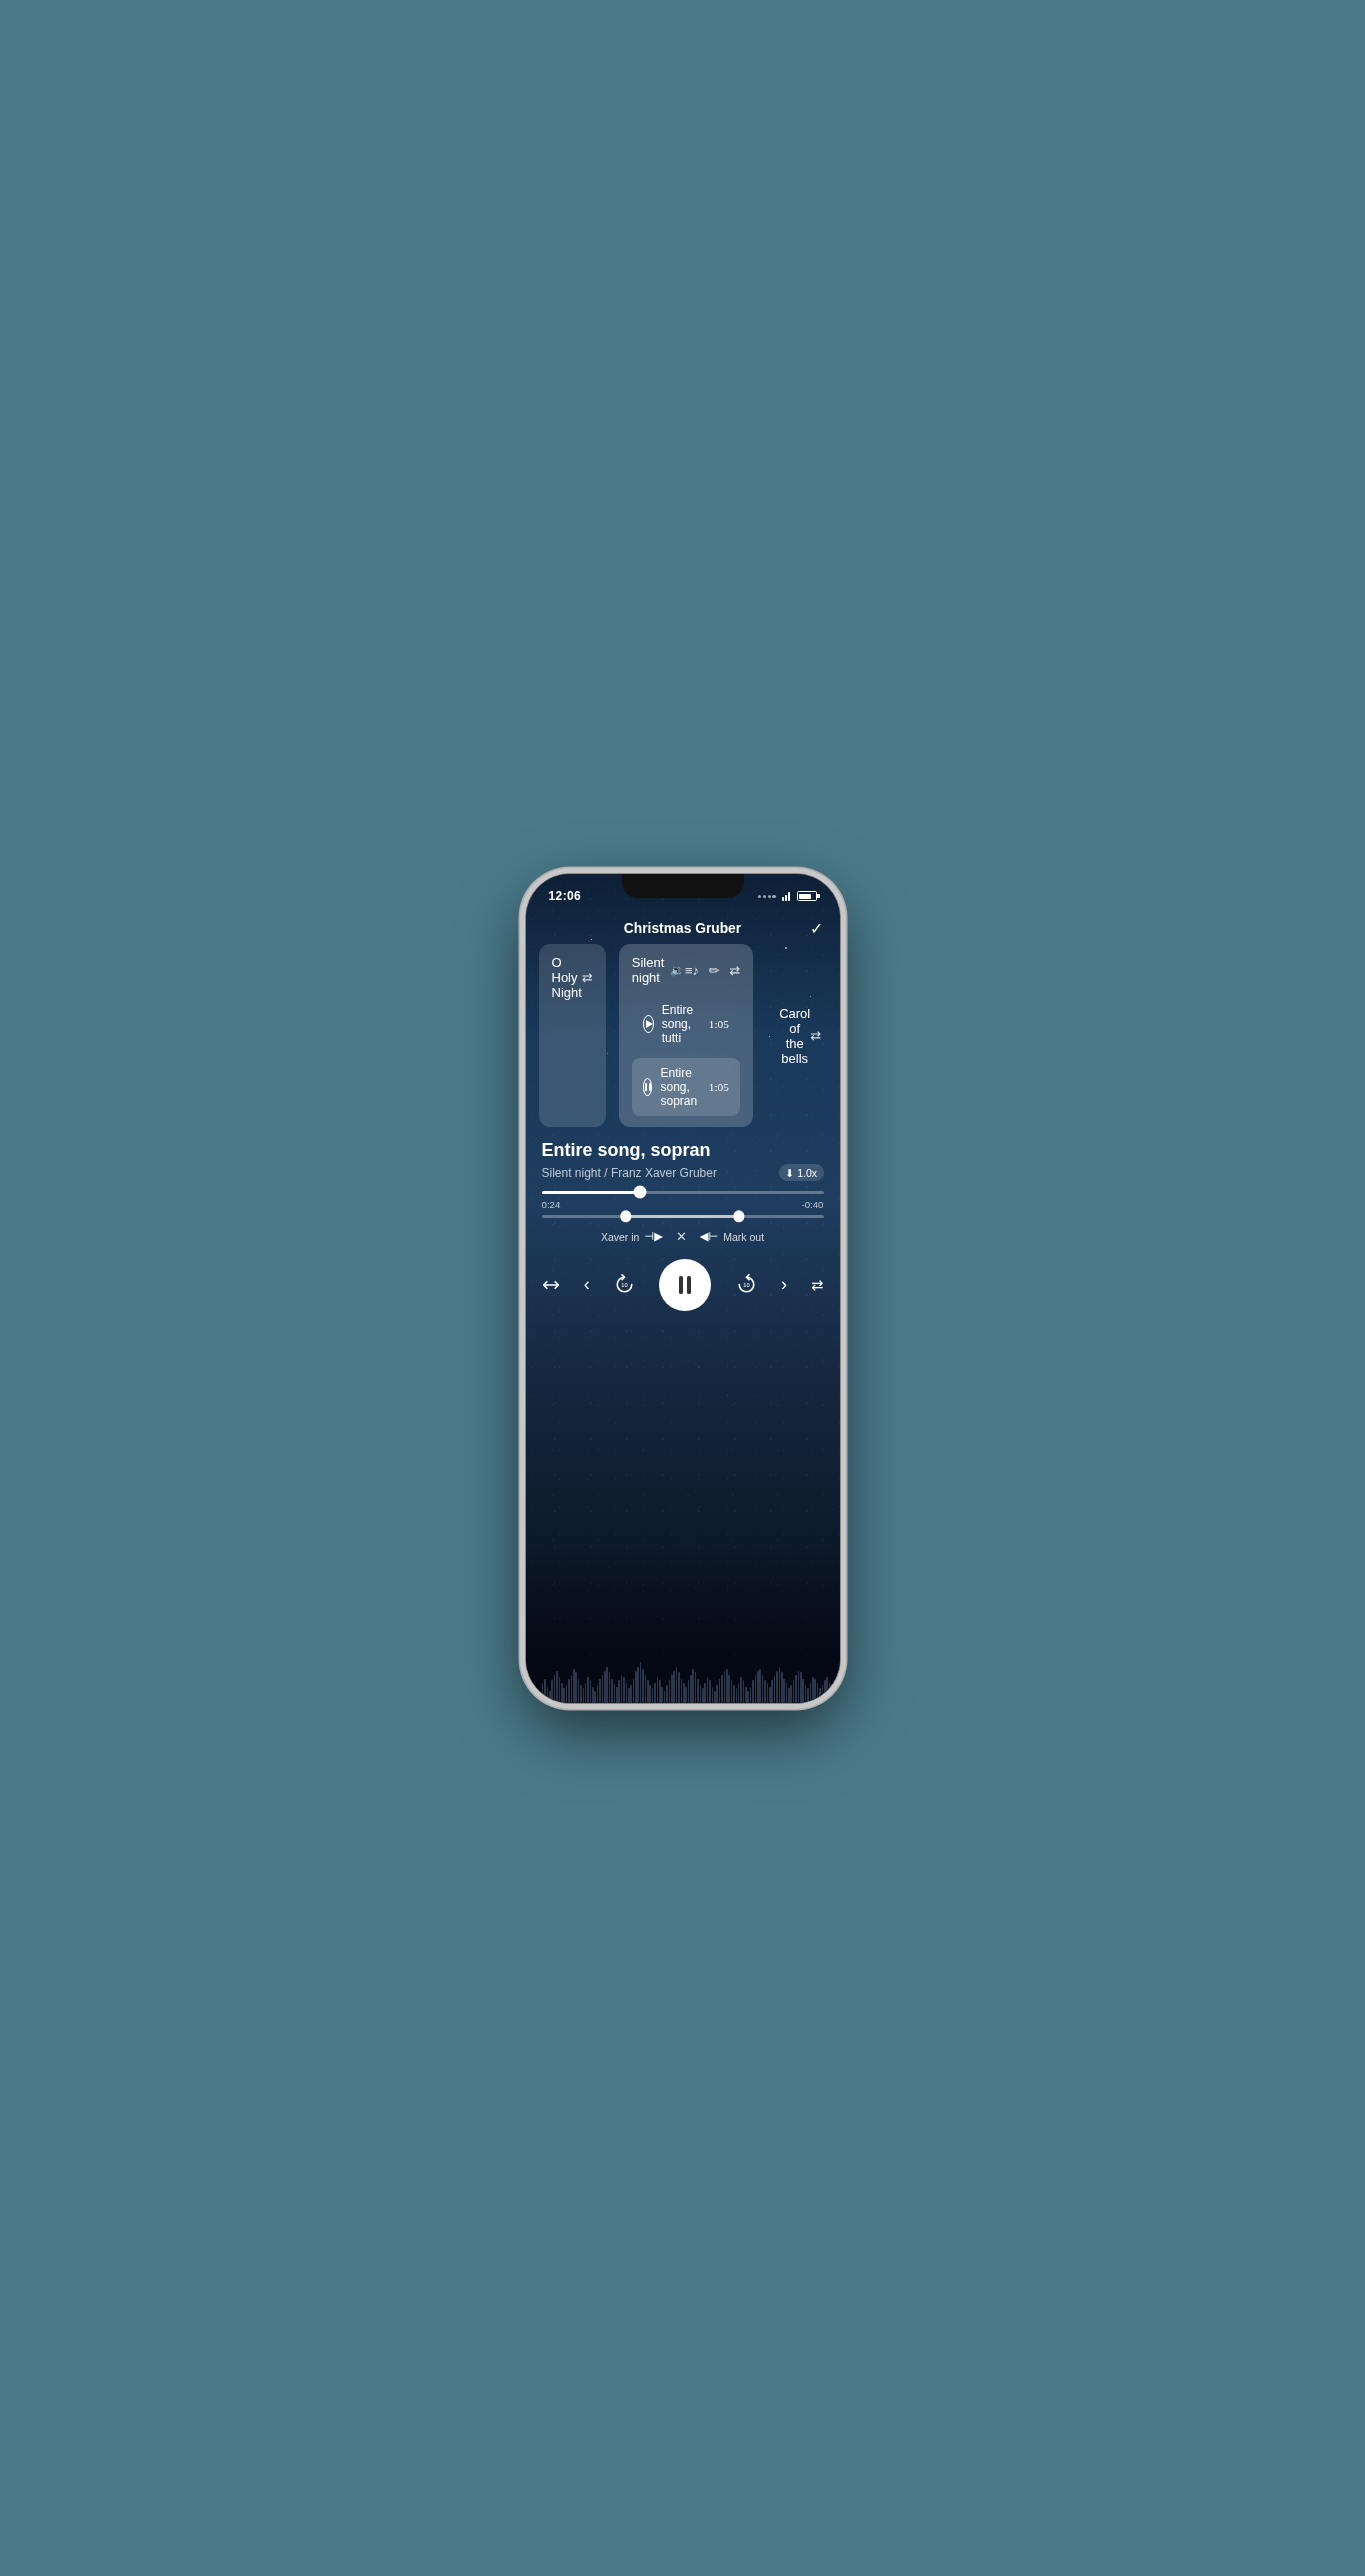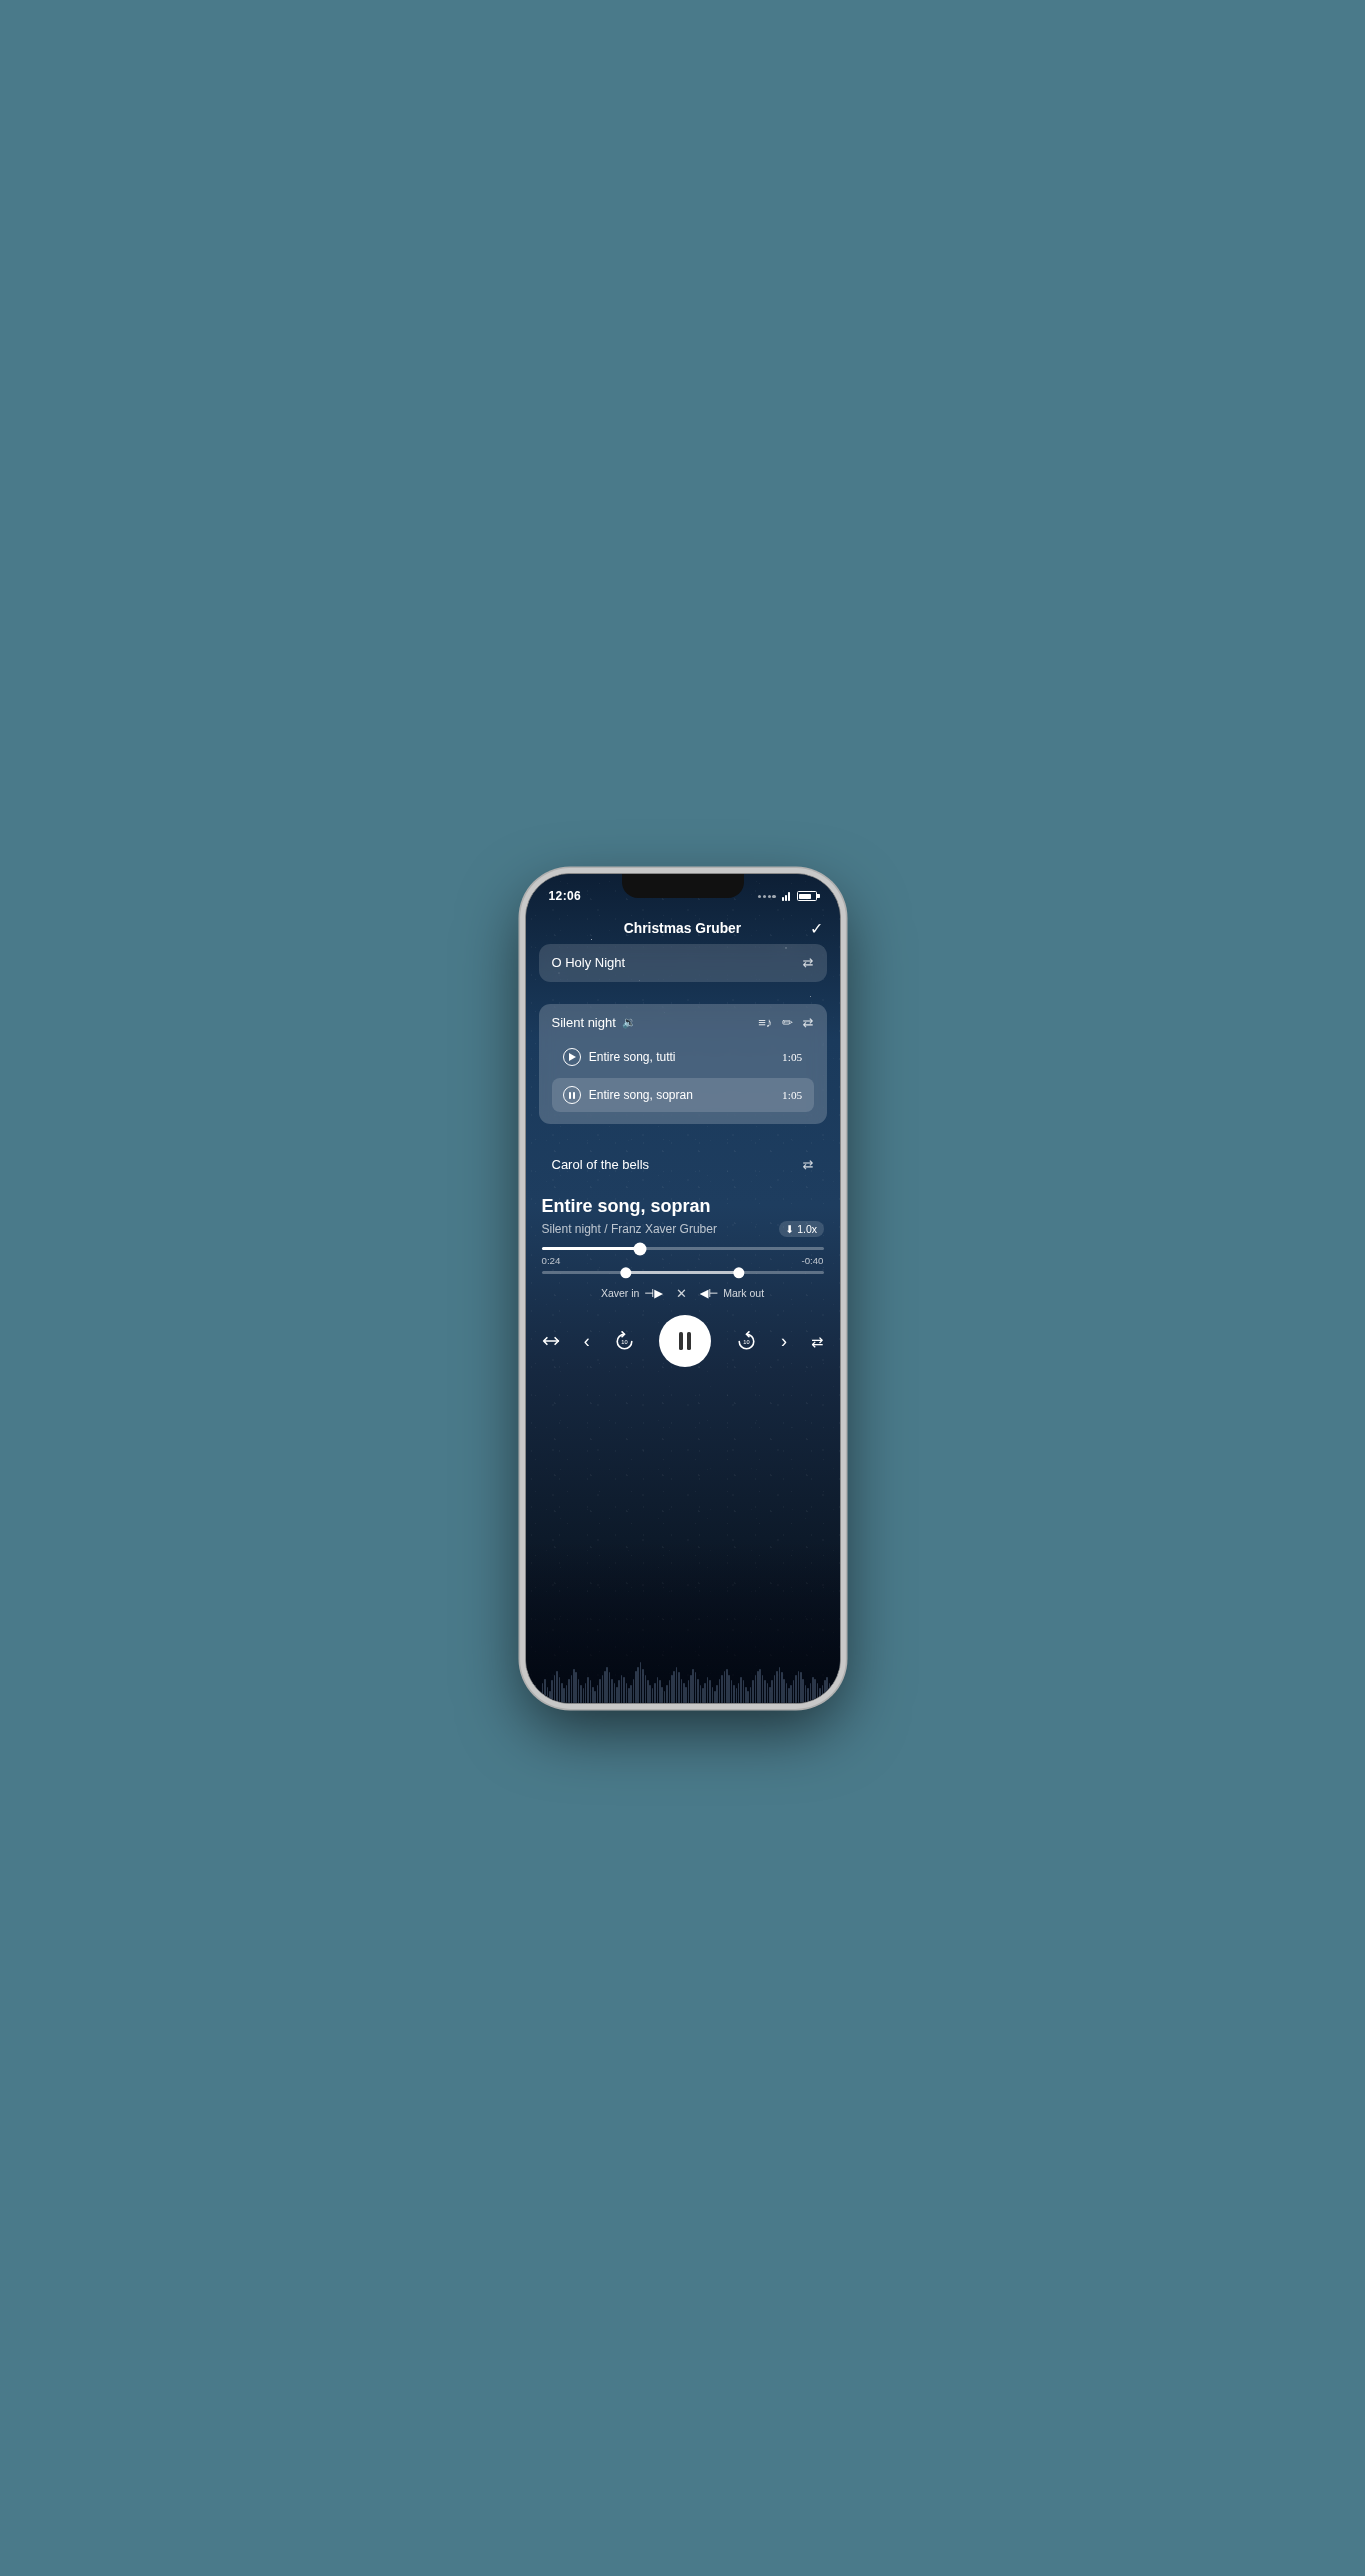--- a/index.html
+++ b/index.html
@@ -200,22 +200,22 @@
       right: 16px;
       color: white;
       font-size: 16px;
       font-weight: 300;
     }
 
     
     .song-list {
       padding: 0 13px;
       display: flex;
-      flex-direction: column;
-      gap: 22px;
+      flex-direction: row;
+      gap: 13px;
     }
 
     
     .song-item {
       background: rgba(255,255,255,0.15);
       border-radius: 11.3px;
       padding: 11.3px 13px;
       backdrop-filter: blur(8px);
     }
 
@@ -336,20 +336,21 @@
       font-size: 11.3px;
       font-family: Liberation Serif, serif;
     }
 
     
     .simple-song-item {
       padding: 11.3px 13px;
       display: flex;
       align-items: center;
       justify-content: space-between;
+      text-align: center;
     }
 
     
     .now-playing {
       padding: 13px 16px 0;
     }
 
     .now-playing-track {
       color: white;
       font-size: 18px;

